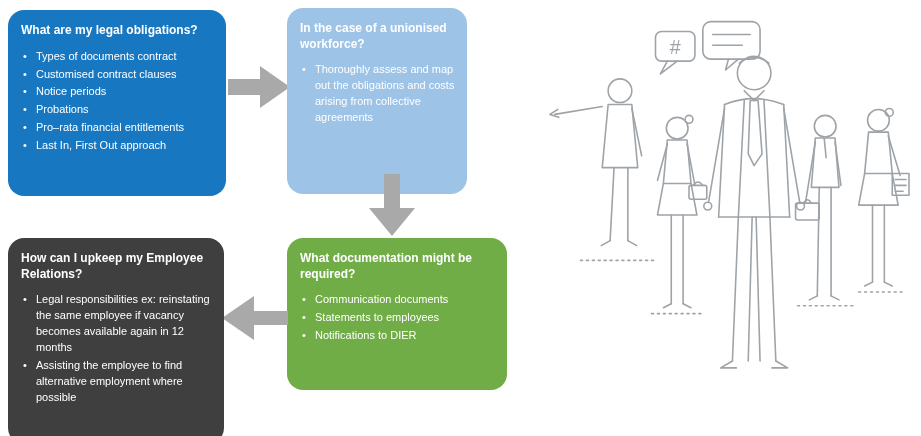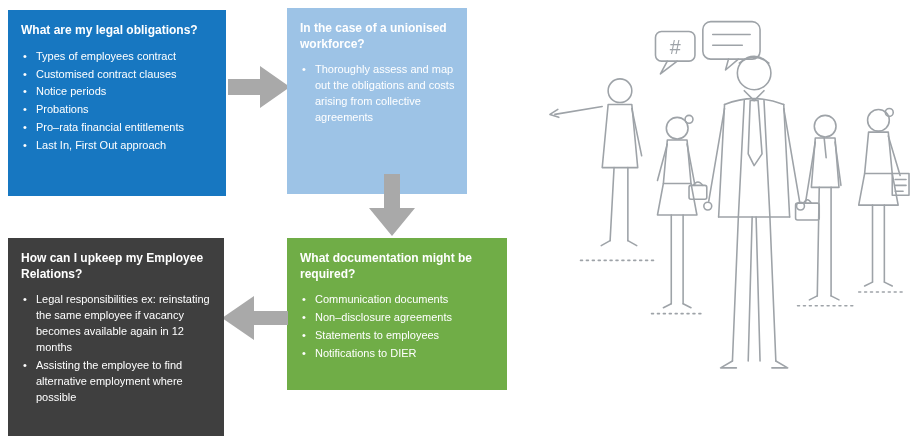--- a/index.html
+++ b/index.html
@@ -9,20 +9,21 @@
     font-family: "Liberation Sans", sans-serif;
     position: relative;
     overflow: hidden;
   }
   .canvas { position: absolute; inset: 0; }
 
   .box {
     position: absolute;
     color: #ffffff;
     padding: 13px 4px 10px 13px;
+    border-radius: 16px;
   }
   .box h3 {
     font-size: 12px;
     font-weight: bold;
     line-height: 1.3;
     margin-bottom: 10px;
   }
   .box ul { list-style: none; }
   .box li {
     font-size: 11px;
@@ -57,21 +58,21 @@
   .illustration svg { display: block; width: 100%; height: 100%; }
 </style>
 </head>
 <body>
 
 <div class="canvas">
 
   <section class="box box--blue">
     <h3>What are my legal obligations?</h3>
     <ul>
-        <li>Types of employees contract</li>
+        <li>Types of documents contract</li>
         <li>Customised contract clauses</li>
         <li>Notice periods</li>
         <li>Probations</li>
         <li>Pro–rata financial entitlements</li>
         <li>Last In, First Out approach</li>
       </ul>
   </section>
 
   <div class="arrow arrow--right">
     <svg width="62" height="42" viewBox="0 0 62 42">
@@ -89,21 +90,20 @@
   <div class="arrow arrow--down">
     <svg width="46" height="62" viewBox="0 0 46 62">
       <polygon points="15,0 31,0 31,34 46,34 23,62 0,34 15,34" fill="currentColor"></polygon>
     </svg>
   </div>
 
   <section class="box box--green">
     <h3>What documentation might be required?</h3>
     <ul>
         <li>Communication documents</li>
-        <li>Non–disclosure agreements</li>
         <li>Statements to employees</li>
         <li>Notifications to DIER</li>
       </ul>
   </section>
 
   <div class="arrow arrow--left">
     <svg width="66" height="44" viewBox="0 0 66 44">
       <polygon points="66,15 32,15 32,0 0,22 32,44 32,29 66,29" fill="currentColor"></polygon>
     </svg>
   </div>

